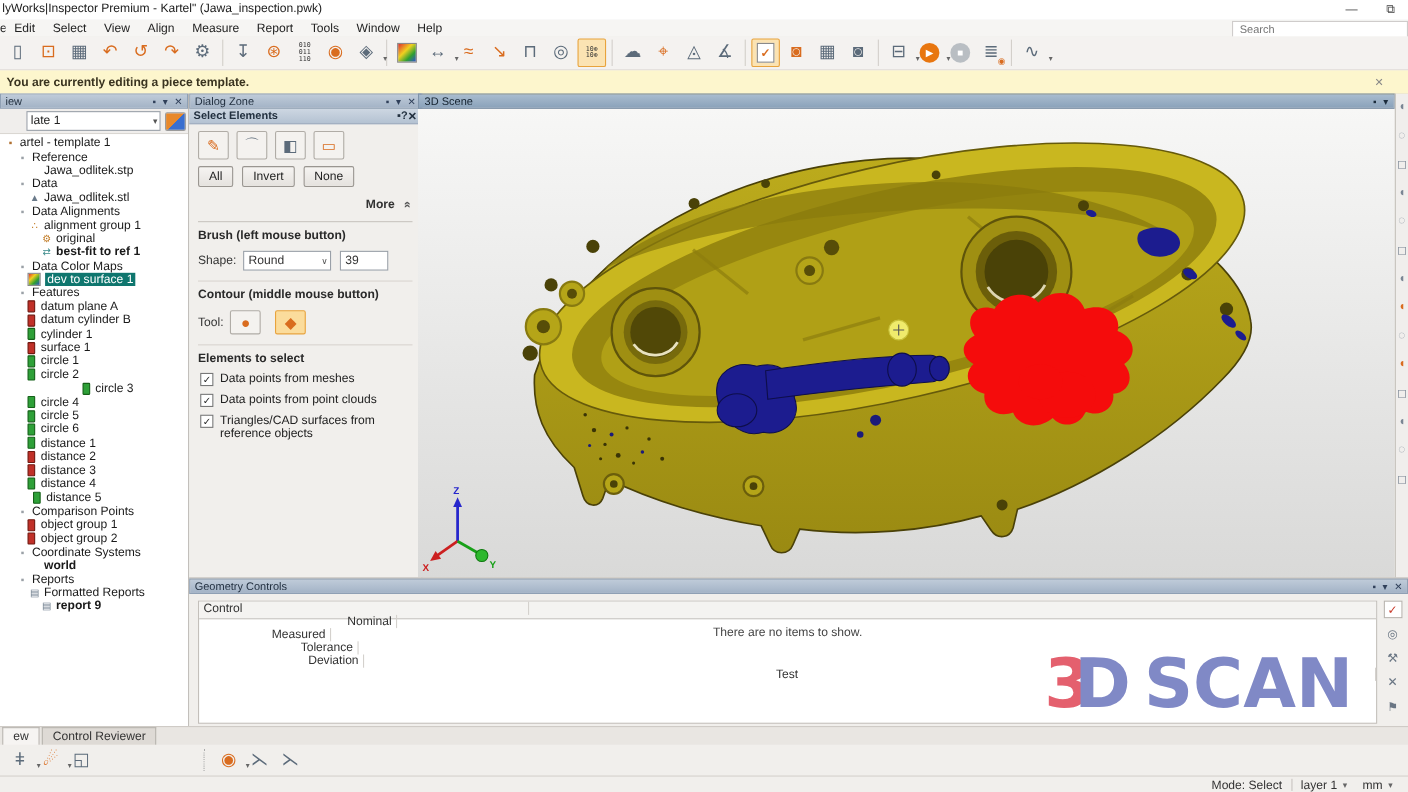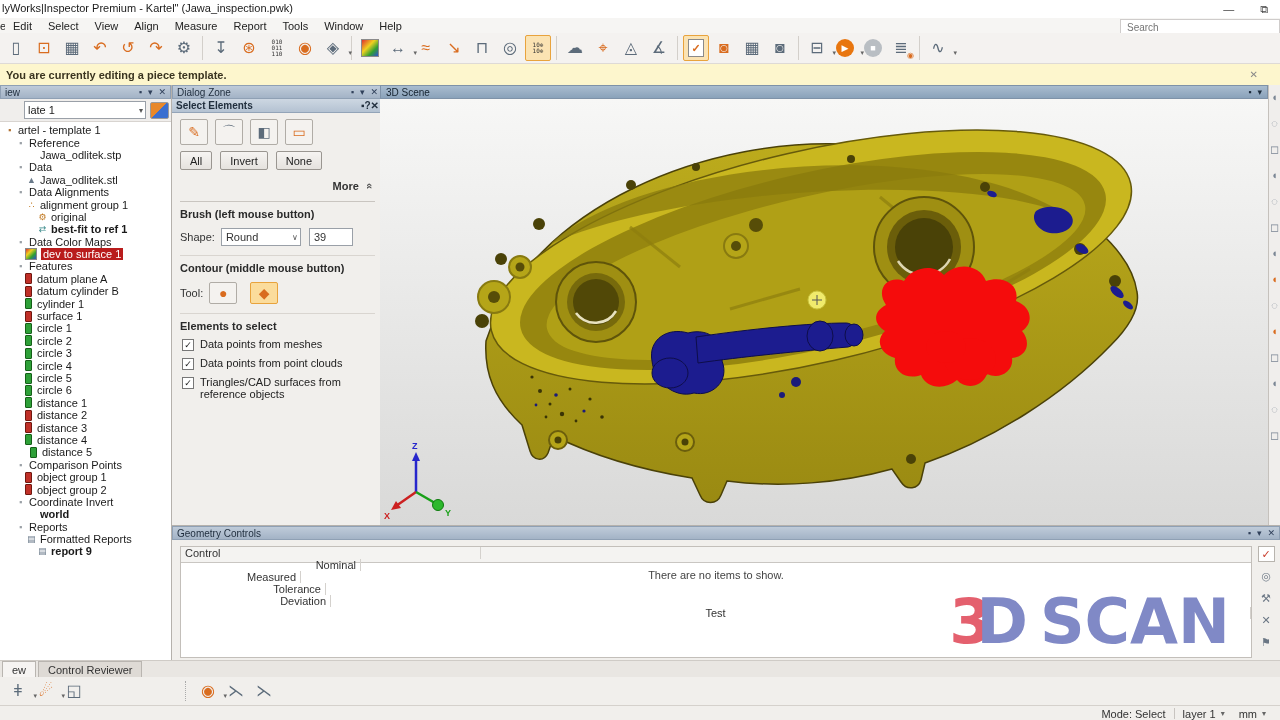--- a/index.html
+++ b/index.html
@@ -42,21 +42,21 @@
   #combo{flex:1;height:16px;background:#fff;border:1px solid #9aa0a8;display:flex;align-items:center;padding-left:3px;color:#222;margin-left:22px;}
   #combo .cv{flex:1;}
   #combo .caret{font-size:8px;color:#555;margin-right:2px;}
   #piece-ico{width:17px;height:15px;margin-left:4px;border-radius:2px;background:linear-gradient(135deg,#e8882a 50%,#3a6fd0 50%);border:1px solid #9a9a9a;}
   #tree{overflow:hidden;height:538px;background:#fff;padding-top:2px;}
   .trow{height:12.4px;display:flex;align-items:center;white-space:nowrap;color:#1a1a1a;}
   .trow .led{width:5px;height:9px;margin-right:5px;border-radius:1px;flex:none;}
   .led.red{background:#c03028;border:1px solid #701810;}
   .led.green{background:#2ea038;border:1px solid #156018;}
   .trow .tic{width:13px;margin-right:2px;font-size:9px;flex:none;text-align:center;}
-  .trow .lbl.sel{background:#b91c1c;color:#fff;padding:0 2px;}
+  .trow .lbl.sel{background:#0f766e;color:#fff;padding:0 2px;}
   .trow .lbl.bold{font-weight:bold;}
   .tic.rain{width:10px;height:10px;background:linear-gradient(135deg,#e03030,#f0d020,#30a030,#3050d0);border:1px solid #888;margin-right:4px;}
   
   #dialogpanel{position:absolute;left:172px;top:85px;width:212px;height:440px;background:#f1efec;border-right:1px solid #b5b1ac;box-sizing:border-box;}
   #selhead{height:13px;background:linear-gradient(#cdd7e2,#b4c2d2);border-bottom:1px solid #93a4b8;display:flex;align-items:center;font-size:10px;font-weight:bold;color:#22303f;padding:0 4px;}
   .dz-row{display:flex;align-items:center;margin:6px 8px 0 8px;}
   .selbtn{width:26px;height:24px;background:#f4f2ef;border:1px solid #b0aca6;border-radius:2px;display:flex;align-items:center;justify-content:center;margin-right:7px;font-size:14px;}
   .selbtn.sm{width:26px;height:20px;}
   .selbtn.active{background:#fbdc9c;border-color:#e8a33d;}
   .txtbtn{height:17px;padding:0 9px;background:linear-gradient(#f6f4f2,#e5e2de);border:1px solid #9a9691;border-radius:2px;display:flex;align-items:center;margin-right:8px;color:#222;}
@@ -335,21 +335,21 @@
           <span class="lbl">surface 1</span>
         </div>
         <div class="trow" style="padding-left: 25px;">
           <span class="led green"></span>
           <span class="lbl">circle 1</span>
         </div>
         <div class="trow" style="padding-left: 25px;">
           <span class="led green"></span>
           <span class="lbl">circle 2</span>
         </div>
-        <div class="trow" style="padding-left: 25px;">
+        <div class="trow" style="padding-left: 25px; justify-content: center;">
           <span class="led green"></span>
           <span class="lbl">circle 3</span>
         </div>
         <div class="trow" style="padding-left: 25px;">
           <span class="led green"></span>
           <span class="lbl">circle 4</span>
         </div>
         <div class="trow" style="padding-left: 25px;">
           <span class="led green"></span>
           <span class="lbl">circle 5</span>
@@ -385,21 +385,21 @@
         <div class="trow" style="padding-left: 25px;">
           <span class="led red"></span>
           <span class="lbl">object group 1</span>
         </div>
         <div class="trow" style="padding-left: 25px;">
           <span class="led red"></span>
           <span class="lbl">object group 2</span>
         </div>
         <div class="trow" style="padding-left: 14px;">
           <span class="tic" style="color: rgb(154, 160, 166);">▪</span>
-          <span class="lbl">Coordinate Invert</span>
+          <span class="lbl">Coordinate Systems</span>
         </div>
         <div class="trow" style="padding-left: 25px;">
           <span class="tic"></span>
           <span class="lbl bold">world</span>
         </div>
         <div class="trow" style="padding-left: 14px;">
           <span class="tic" style="color: rgb(154, 160, 166);">▪</span>
           <span class="lbl">Reports</span>
         </div>
         <div class="trow" style="padding-left: 25px;">

